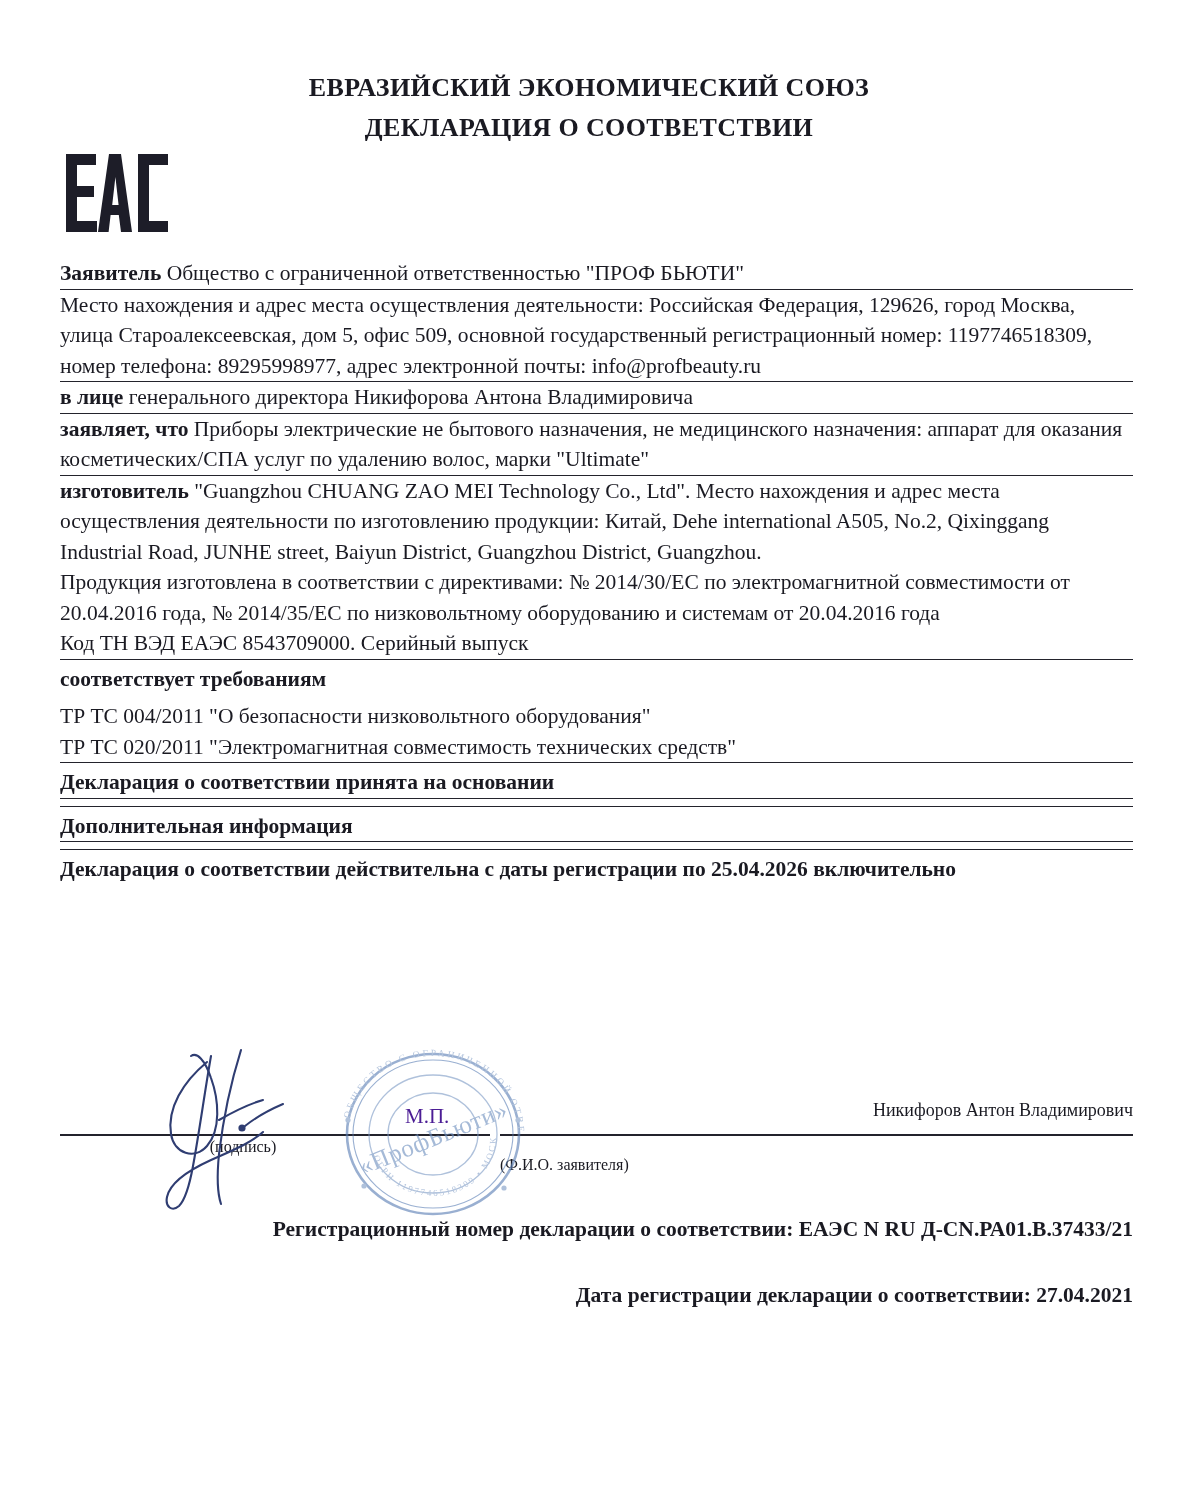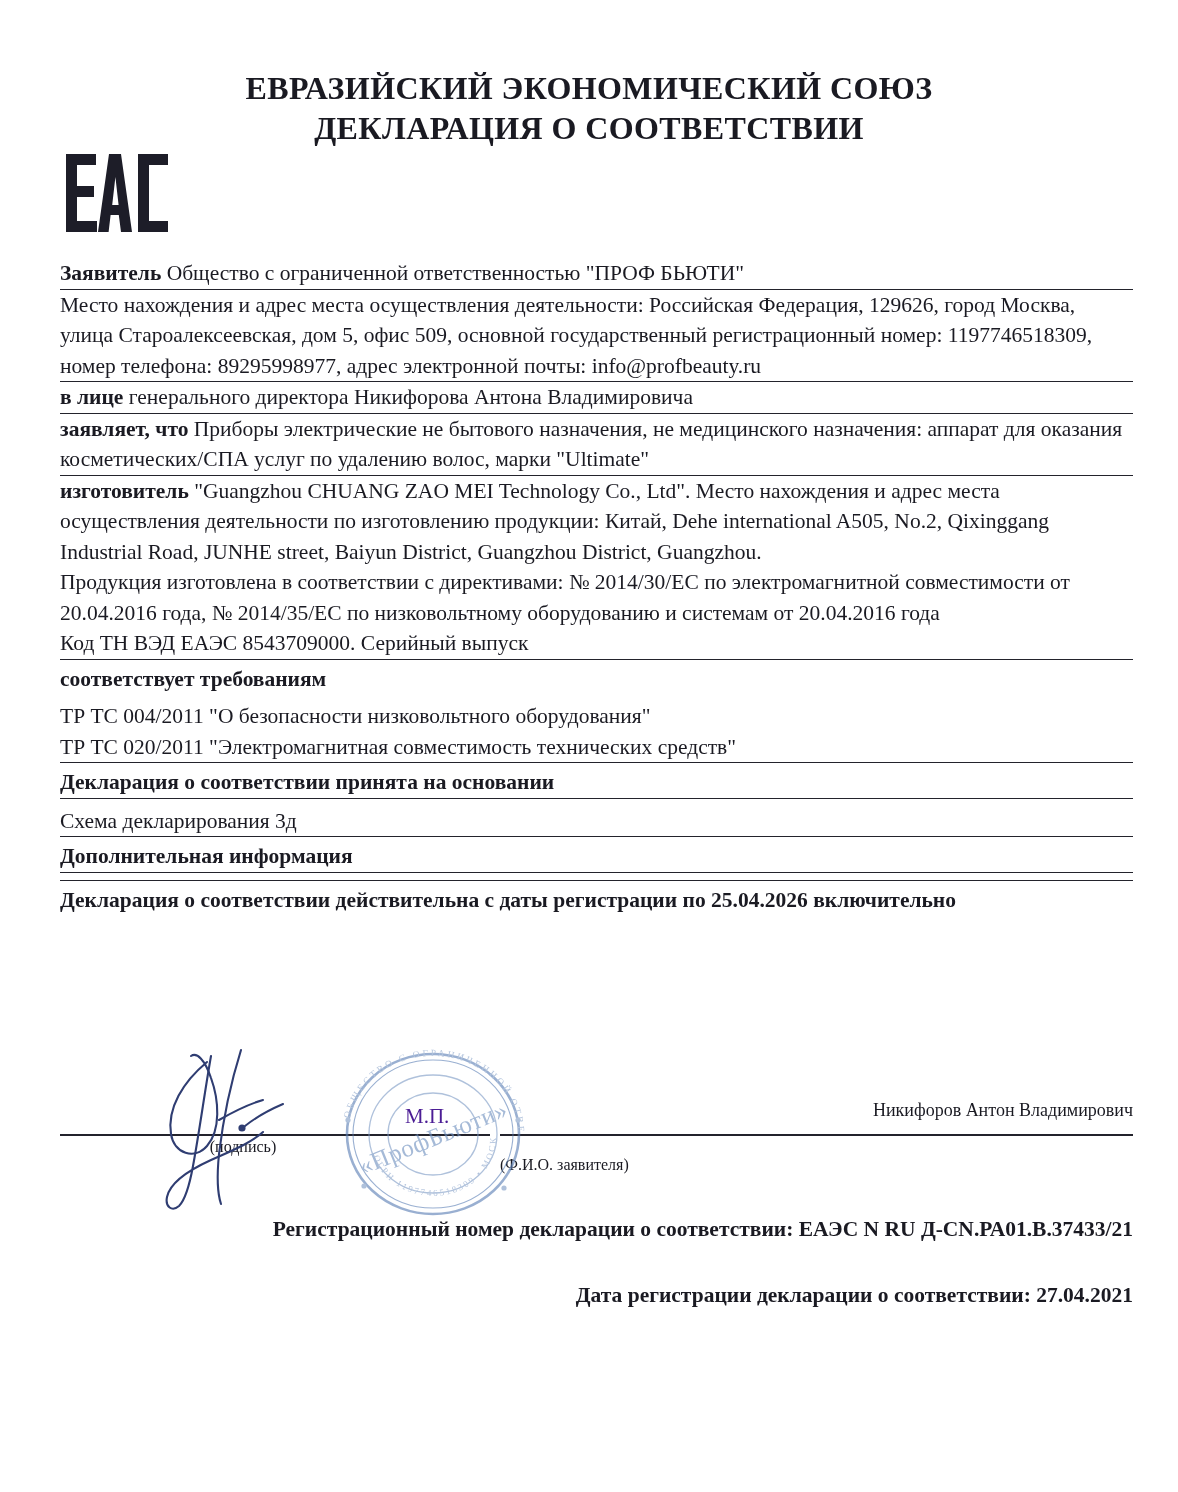--- a/index.html
+++ b/index.html
@@ -26,21 +26,21 @@
   
   .title-block {
     position: absolute;
     left: 0;
     top: 68px;
     width: 1178px;
     text-align: center;
   }
   .title-line {
     font-weight: bold;
-    font-size: 32px;
+    font-size: 26px;
     letter-spacing: 0.4px;
     line-height: 40px;
     white-space: nowrap;
   }
 
   
   .eac-mark {
     position: absolute;
     left: 62px;
     top: 148px;
@@ -246,23 +246,20 @@
     <div class="sp2"></div>
 
     <div class="row">
       <p class="b">Декларация о соответствии принята на основании</p>
     </div>
     <hr class="rule">
 
     <div class="sp4"></div>
 
 
-    <div class="row">
-      <p>Схема декларирования 3д</p>
-    </div>
     <hr class="rule">
 
     <div class="sp2"></div>
 
     <div class="row">
       <p class="b">Дополнительная информация</p>
     </div>
     <hr class="rule">
 
     <div class="sp4"></div>

